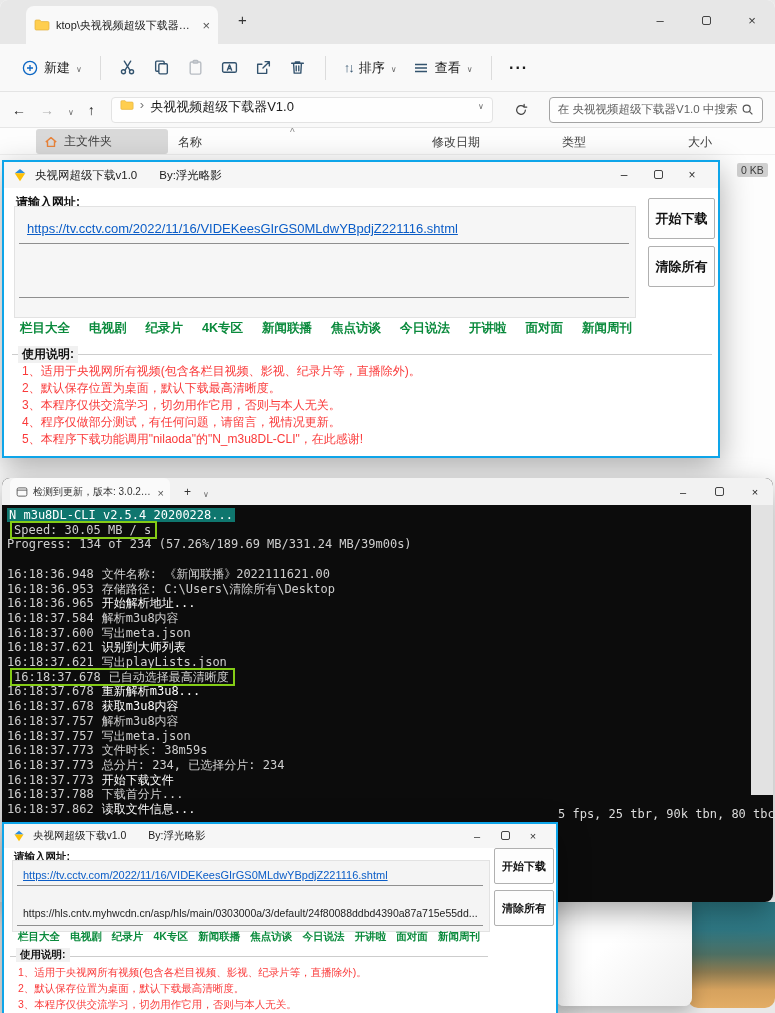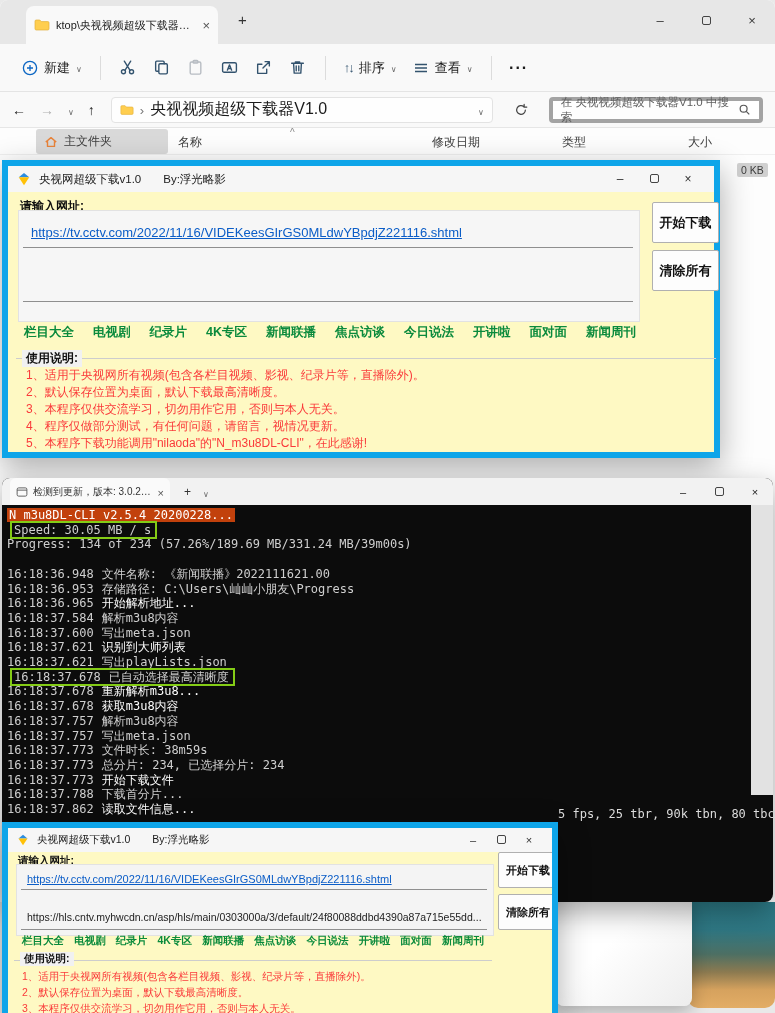--- a/index.html
+++ b/index.html
@@ -53,42 +53,42 @@
   .tbtn { display:flex; align-items:center; gap:6px; padding:6px 8px; border-radius:4px; font-size:13px; }
   .tico { width:34px; height:34px; display:flex; align-items:center; justify-content:center; border-radius:4px; }
   .tico svg { width:17px; height:17px; stroke:#33536e; stroke-width:1.3; fill:none; stroke-linecap:round; stroke-linejoin:round; }
   .tico.disabled svg { stroke:#b7bcc2; }
   .tdiv { width:1px; height:24px; background:#dcdcdc; margin:0 10px; }
   .gl-sort { font-size:13px; color:#33536e; }
   .view-svg { width:16px; height:16px; stroke:#33536e; stroke-width:1.4; fill:none; }
   .exp-addressbar { height:36px; background:#f9f9f9; border-bottom:1px solid #e6e6e6;
     display:flex; align-items:center; padding:0 12px; gap:14px; font-size:14px; }
   .nav-fwd::before { color:#b0b0b0; }
-  .addr-box { display:flex; align-items:center; gap:6px; width:382px; height:26px; background:#fefefe;
-    border:1px solid #e3e3e3; border-radius:4px; padding:0 8px; font-size:16px; margin-left:2px; }
+  .addr-box { display:flex; gap:6px; width:382px; height:26px; background:#fefefe;
+    border:1px solid #e3e3e3; border-radius:4px; padding:0 8px; font-size:13px; margin-left:2px; }
   .addr-box .gl-crumb::before { color:#777; font-size:13px; }
   .addr-box .sp { flex:1; }
   .refresh-btn { width:28px; height:26px; display:flex; align-items:center; justify-content:center; }
   .refresh-btn svg { width:14px; height:14px; stroke:#444; stroke-width:1.4; fill:none; stroke-linecap:round; }
-  .search-box { flex:1; height:26px; background:#fefefe; border:4px solid #a3a3a3; border-radius:4px;
+  .search-box { flex:1; height:26px; background:#fefefe; border:1px solid #a3a3a3; border-radius:4px;
     display:flex; align-items:center; padding:0 8px; font-size:11.5px; color:#5f5f5f; }
   .search-box .sp { flex:1; }
   .search-box svg { width:13px; height:13px; stroke:#555; stroke-width:1.5; fill:none; }
   .exp-header { position:relative; height:27px; border-bottom:1px solid #efefef; font-size:12px; color:#3c3c3c; }
   .home-item { position:absolute; left:36px; top:1px; width:132px; height:25px; background:#d9d9d9;
     border-radius:3px; display:flex; align-items:center; gap:6px; padding:0 8px; }
   .home-item svg { width:14px; height:14px; stroke:#e8833a; stroke-width:1.6; fill:none; stroke-linejoin:round; }
   .colh { position:absolute; top:6px; }
   .col-name { left:178px; } .col-date { left:432px; } .col-type { left:562px; } .col-size { left:688px; }
   .sort-caret { position:absolute; left:290px; top:0px; font-size:10px; color:#888; }
   .size-pill { position:absolute; left:737px; top:35px; background:#d0d0d0; color:#3c3c3c;
     font-size:10.5px; padding:1px 4px; border-radius:2px; }
 
   
-  .dlg { position:absolute; background:#fef9c3; border:6px solid #0ea5e9;
+  .dlg { position:absolute; background:#ffffff; border:2px solid #0ea5e9;
     box-shadow:0 10px 30px rgba(0,0,0,.32); z-index:4; }
   .dlg-title { display:flex; align-items:center; gap:8px; padding:0 9px; background:#f6f6f6; }
   .dlg-title .byline { margin-left:14px; }
   .dlg-title .sp { flex:1; }
   .dlg-ctl { display:flex; align-items:center; }
   .dlg-ctl > div { text-align:center; color:#333; }
   .app-icon { flex:none; }
   .dlg-label { position:absolute; font-weight:bold; color:#111; }
   .input-panel { position:absolute; background:#f6f6f6; border:1px solid #e2e2e2;text-decoration:underline; }
   .link { color:#0b5dc7; text-decoration:underline; white-space:nowrap; }
@@ -147,21 +147,21 @@
   .con-ctl { display:flex; align-items:center; }
   .con-ctl > div { width:36px; text-align:center; font-size:11px; color:#222; }
   .con-body { position:relative; height:397px; overflow:hidden; border-radius:0 0 8px 8px;
     padding:3px 0 0 5px; font-family:"DejaVu Sans Mono", monospace; font-size:12px;
     line-height:14.7px; color:#cfcfcf; }
   .crow { white-space:pre; }
   .ct { margin-right:8px; }
   .ct:empty { display:none; }
   .crow.y .cm { color:#ffffff; }
   .crow.sel { width:max-content; }
-  .crow.sel .cm { background:#c2410c; color:#ffffff; padding:0 2px; }
+  .crow.sel .cm { background:#0f766e; color:#ffffff; padding:0 2px; }
   .crow.redbox { width:max-content; border:2px solid #84cc16; padding:0 4px 0 2px; margin:-2px 3px; position:relative; z-index:1; }
   .fps-frag { position:absolute; left:556px; top:302px; white-space:pre; color:#dcdcdc; }
   .con-scroll { position:absolute; right:0; top:0; width:22px; height:290px; background:#e2e2e2; }
 </style>
 </head>
 <body>
 
 <div class="wallpaper"></div>
 <div class="white-frag"></div>
 
@@ -361,21 +361,21 @@
     </div>
   </div>
   <div class="con-body">
     <div>
 
     <div class="crow sel"><span class="cm">N_m3u8DL-CLI v2.5.4 20200228...</span></div>
         <div class="crow redbox"><span class="cm">Speed: 30.05 MB / s</span></div>
         <div class="crow"><span class="cm">Progress: 134 of 234 (57.26%/189.69 MB/331.24 MB/39m00s)</span></div>
         <div class="crow"><span class="cm"> </span></div>
         <div class="crow"><span class="ct">16:18:36.948</span><span class="cm">文件名称: 《新闻联播》2022111621.00</span></div>
-        <div class="crow"><span class="ct">16:18:36.953</span><span class="cm">存储路径: C:\Users\屾屾小朋友\Progress</span></div>
+        <div class="crow"><span class="ct">16:18:36.953</span><span class="cm">存储路径: C:\Users\清除所有\Desktop</span></div>
         <div class="crow y"><span class="ct">16:18:36.965</span><span class="cm">开始解析地址...</span></div>
         <div class="crow"><span class="ct">16:18:37.584</span><span class="cm">解析m3u8内容</span></div>
         <div class="crow"><span class="ct">16:18:37.600</span><span class="cm">写出meta.json</span></div>
         <div class="crow y"><span class="ct">16:18:37.621</span><span class="cm">识别到大师列表</span></div>
         <div class="crow"><span class="ct">16:18:37.621</span><span class="cm">写出playLists.json</span></div>
         <div class="crow redbox"><span class="ct">16:18:37.678</span><span class="cm">已自动选择最高清晰度</span></div>
         <div class="crow y"><span class="ct">16:18:37.678</span><span class="cm">重新解析m3u8...</span></div>
         <div class="crow y"><span class="ct">16:18:37.678</span><span class="cm">获取m3u8内容</span></div>
         <div class="crow"><span class="ct">16:18:37.757</span><span class="cm">解析m3u8内容</span></div>
         <div class="crow"><span class="ct">16:18:37.757</span><span class="cm">写出meta.json</span></div>

